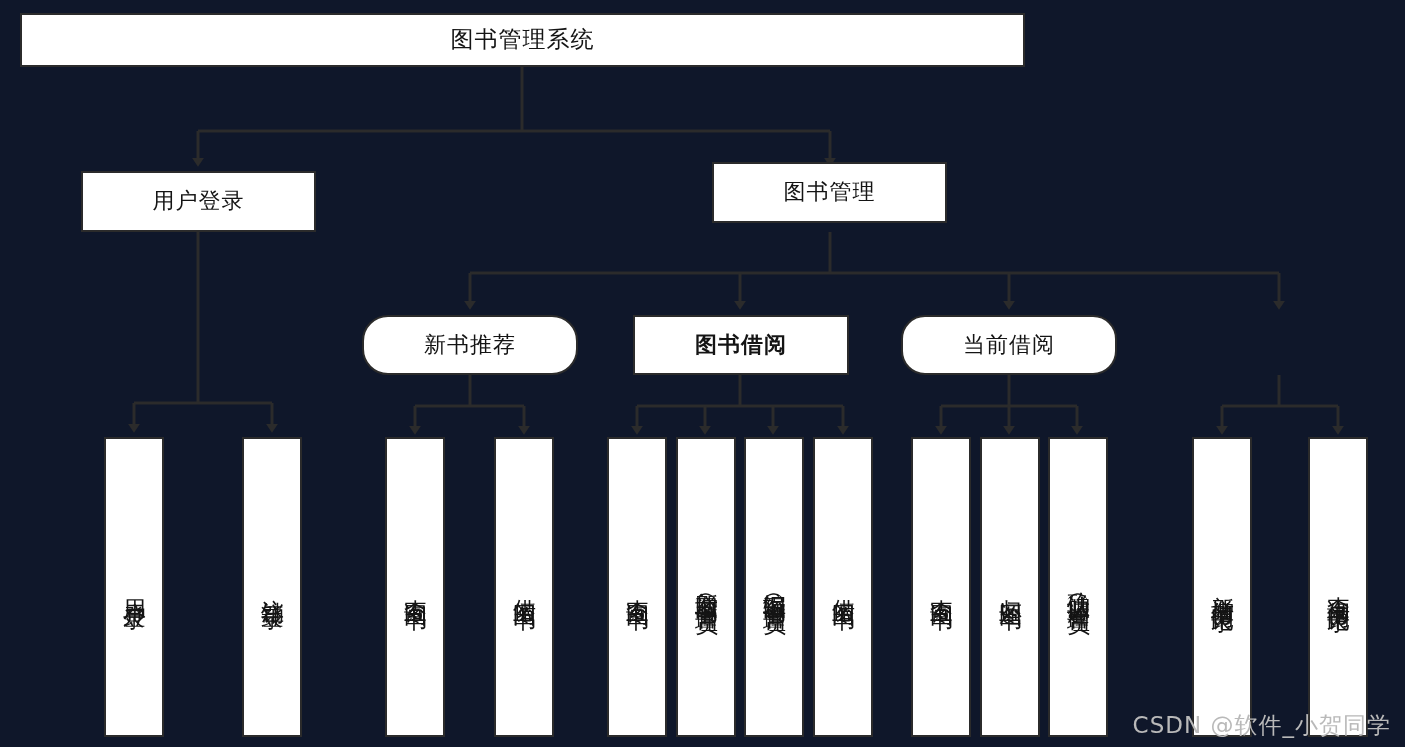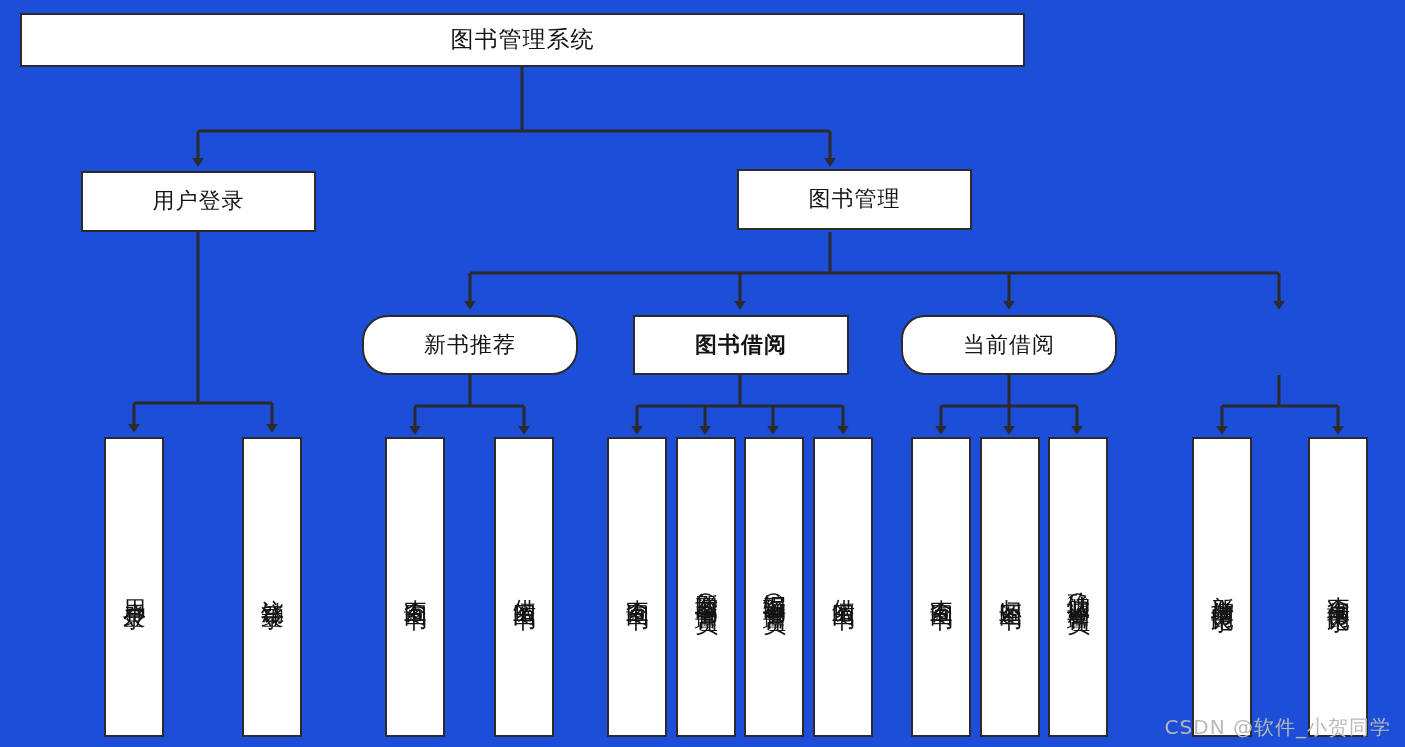--- a/index.html
+++ b/index.html
@@ -5,21 +5,21 @@
 <style>
   html,body{margin:0;padding:0;background:#ffffff;}
   body{
     font-family:"DejaVu Sans","Liberation Sans",sans-serif;
     color:#1a1a1a;
   }
   #diagram{
     position:relative;
     width:1405px;
     height:747px;
-    background:#1d4ed8;
+    background:#0f172a;
     overflow:hidden;
   }
   .node{
     position:absolute;
     box-sizing:border-box;
     border:2px solid #2b2b2b;
     background:#ffffff;
     display:flex;
     align-items:center;
     justify-content:center;
@@ -52,21 +52,21 @@
     position:absolute;
     left:0; top:0;
     width:1405px;
     height:747px;
     pointer-events:none;
   }
   .watermark{
     position:absolute;
     right:14px;
     bottom:6px;
-    font-size:20px;
+    font-size:23px;
     color:#b9b9b9;
     letter-spacing:1px;
     white-space:nowrap;
     font-family:"DejaVu Sans","Liberation Sans",sans-serif;
   }
 </style>
 </head>
 <body>
 
 <div id="diagram">
@@ -117,21 +117,21 @@
       <path d="M1279,375 L1279,406"></path>
       <path d="M1222,406 L1338,406"></path>
       <path d="M1222,406 L1222,428" marker-end="url(#arrow)"></path>
       <path d="M1338,406 L1338,428" marker-end="url(#arrow)"></path>
     </g>
   </svg>
 
   <div class="node h root" style="left:20px; top:13px; width:1005px; height:54px;">图书管理系统</div>
 
   <div class="node h" style="left:81px; top:171px; width:235px; height:61px;">用户登录</div>
-  <div class="node h" style="left:712px; top:169px; width:235px; height:61px;margin-left:25px;">图书管理</div>
+  <div class="node h" style="left:712px; top:162px; width:235px; height:61px;">图书管理</div>
 
   <div class="node h" style="left:362px; top:315px; width:216px; height:60px;border-radius:26px;">新书推荐</div>
   <div class="node h" style="left:633px; top:315px; width:216px; height:60px;font-weight:bold;">图书借阅</div>
   <div class="node h" style="left:901px; top:315px; width:216px; height:60px;border-radius:24px;">当前借阅</div>
 
   <div class="node v" style="left:104px; top:437px; width:60px; height:300px;">
     <span class="lbl">用户登录</span>
   </div>
   <div class="node v" style="left:242px; top:437px; width:60px; height:300px;">
     <span class="lbl">注销登录</span>

